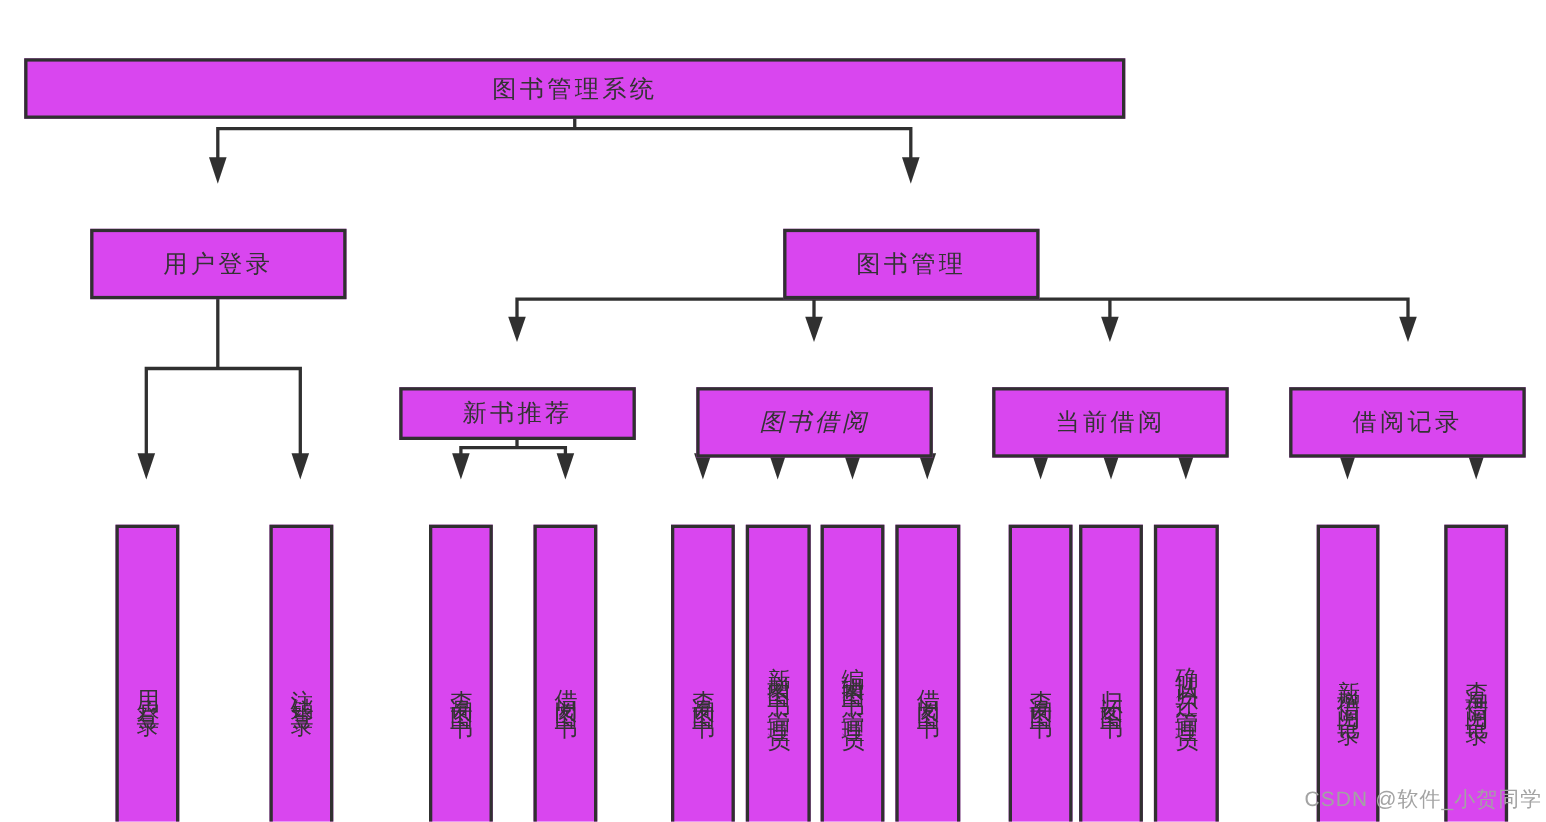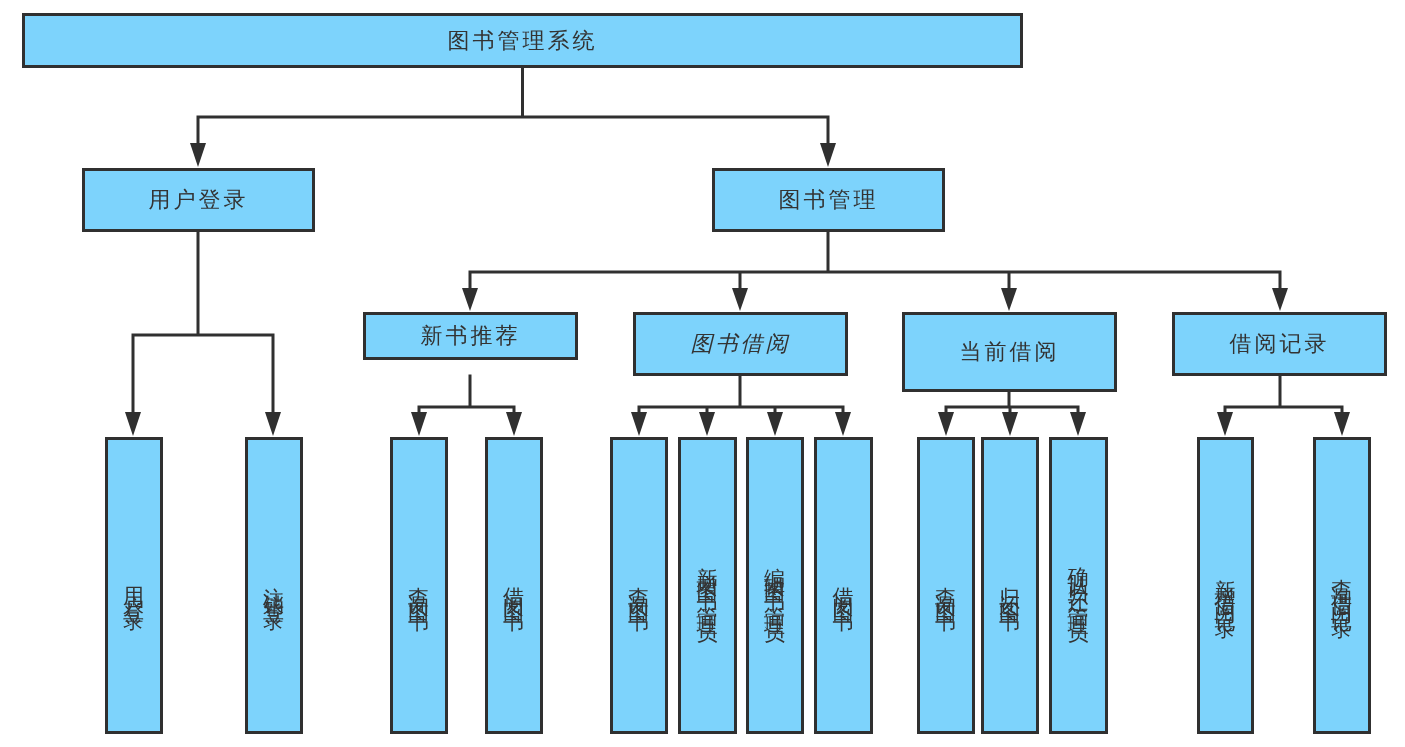--- a/index.html
+++ b/index.html
@@ -13,28 +13,29 @@
   }
   .connectors {
     position: absolute;
     left: 0; top: 0;
     width: 1405px; height: 747px;
     z-index: 1;
   }
   .node {
     position: absolute;
     box-sizing: border-box;
-    background: #7dd3fc;
+    background: #d946ef;
     border: 3px solid #303030;
     color: #333333;
     display: flex;
     align-items: center;
     justify-content: center;
     z-index: 2;
     text-align: center;
+    margin-top: 40px;
   }
   .h-label {
     font-size: 22px;
     letter-spacing: 3px;
     white-space: nowrap;
     color: #333333;
   }
   .v-label {
     writing-mode: vertical-rl;
     text-orientation: mixed;
@@ -44,21 +45,21 @@
     color: #333333;
   }
   
   .n-root  { left: 22px;  top: 13px;  width: 1001px; height: 55px; }
   
   .n-l2a   { left: 82px;  top: 168px; width: 233px;  height: 64px; }
   .n-l2b   { left: 712px; top: 168px; width: 233px;  height: 64px; }
   
   .n-l3a   { left: 363px;  top: 312px; width: 215px; height: 48px; }
   .n-l3b   { left: 633px;  top: 312px; width: 215px; height: 64px; font-style: italic; }
-  .n-l3c   { left: 902px;  top: 312px; width: 215px; height: 80px; }
+  .n-l3c   { left: 902px;  top: 312px; width: 215px; height: 64px; }
   .n-l3d   { left: 1172px; top: 312px; width: 215px; height: 64px; }
   
   .leaf    { top: 437px; height: 297px; }
   .n-f0  { left: 105px;  width: 58px; }
   .n-f1  { left: 245px;  width: 58px; }
   .n-f2  { left: 390px;  width: 58px; }
   .n-f3  { left: 485px;  width: 58px; }
   .n-f4  { left: 610px;  width: 58px; }
   .n-f5  { left: 678px;  width: 59px; }
   .n-f6  { left: 746px;  width: 58px; }
@@ -188,14 +189,15 @@
   <div class="node leaf n-f10">
     <span class="v-label">确认归还（管理员）</span>
   </div>
   <div class="node leaf n-f11">
     <span class="v-label">新增借阅记录</span>
   </div>
   <div class="node leaf n-f12">
     <span class="v-label">查询借阅记录</span>
   </div>
 
+  <div class="watermark">CSDN @软件_小贺同学</div>
 
 </div>
 
 </body></html>

